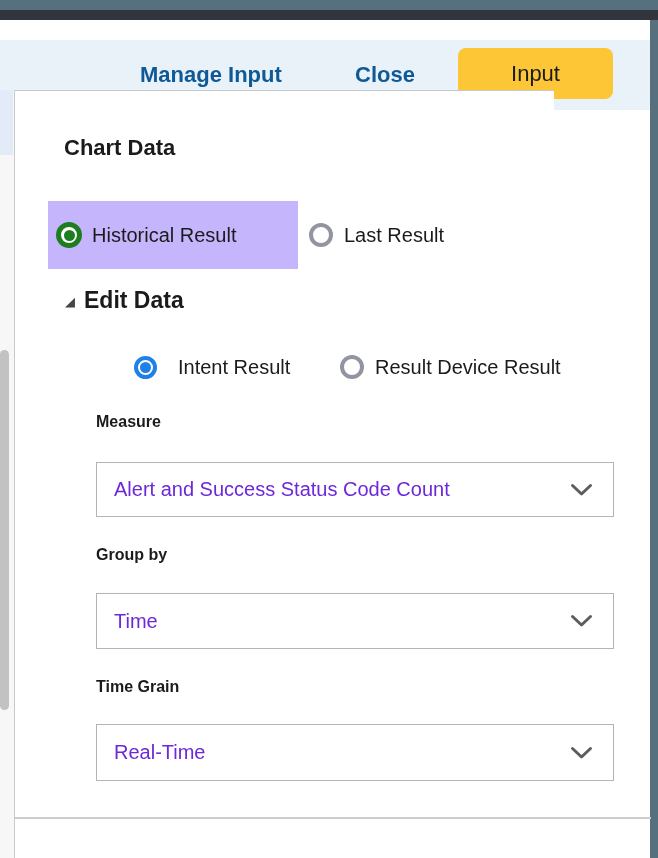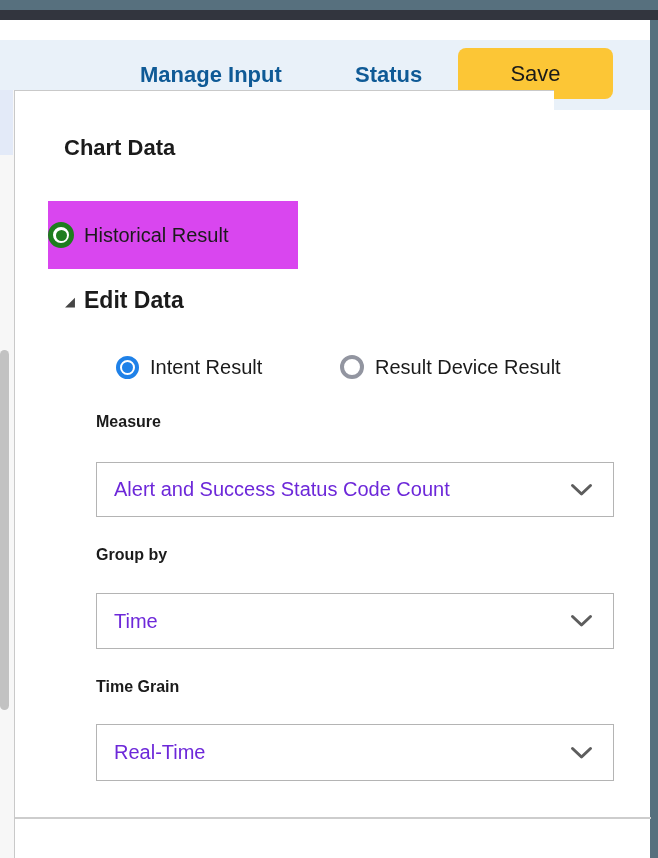--- a/index.html
+++ b/index.html
@@ -37,36 +37,36 @@
   .scroll-thumb{position:absolute;left:0px;top:260px;width:9px;height:360px;background:#c2c2c2;border-radius:5px;}
 
   
   .panel{
     left:14px;top:90px;width:540px;height:768px;background:#ffffff;
     border-top:1px solid #c9c9c9;border-left:1px solid #c9c9c9;box-sizing:border-box;
   }
   .panel-title{position:absolute;left:49px;top:44px;font-size:22px;font-weight:700;}
 
   .row{position:absolute;display:flex;align-items:center;}
-  .opt-historical{left:33px;top:110px;width:250px;height:68px;background:#d946ef;padding-left:0;box-sizing:border-box;gap:10px;cursor:pointer;}
+  .opt-historical{left:33px;top:110px;width:250px;height:68px;background:#c4b5fd;padding-left:8px;box-sizing:border-box;gap:10px;cursor:pointer;}
   .opt-last{left:294px;top:110px;height:68px;gap:11px;cursor:pointer;}
 
   .radio{border-radius:50%;position:relative;background:#fff;box-sizing:border-box;flex:none;}
   .radio-green{width:26px;height:26px;border:5px solid #1e7d1e;}
   .radio-green::after{content:"";position:absolute;inset:2.5px;border-radius:50%;background:#1e7d1e;}
   .radio-blue{width:23px;height:23px;border:4px solid #1f81e8;}
   .radio-blue::after{content:"";position:absolute;inset:2px;border-radius:50%;background:#1f81e8;}
   .radio-gray{width:24px;height:24px;border:4px solid #9295a0;}
   .radio-label{font-size:20px;color:#1b1b1b;white-space:nowrap;cursor:pointer;}
 
   .edit-toggle{left:50px;top:196px;height:26px;gap:9px;cursor:pointer;}
   .tri-icon{font-size:13px;color:#454545;line-height:1;transform:translateY(1px);}
   .edit-label{font-size:23px;font-weight:700;}
 
-  .opt-intent{left:101px;top:263px;height:26px;gap:11px;cursor:pointer;}
+  .opt-intent{left:119px;top:263px;height:26px;gap:21px;cursor:pointer;}
   .opt-intent-device{left:325px;top:263px;height:26px;gap:11px;cursor:pointer;}
 
   .field-label{position:absolute;font-size:16px;font-weight:700;white-space:nowrap;}
   .lbl-measure{left:81px;top:322px;}
   .lbl-group{left:81px;top:455px;}
   .lbl-grain{left:81px;top:587px;}
 
   .select{
     position:absolute;left:81px;width:518px;height:55px;
     border:1px solid #b4b4b4;background:#fff;box-sizing:border-box;
@@ -83,37 +83,41 @@
 </style>
 </head>
 <body>
 
 <div class="abs top-accent"></div>
 <div class="abs top-dark"></div>
 <div class="abs right-accent"></div>
 
 <div class="abs header">
   <a class="hdr-link link-manage">Manage Input</a>
-  <a class="hdr-link link-close">Status</a>
-  <button class="save-btn">Save</button>
+  <a class="hdr-link link-close">Close</a>
+  <button class="save-btn">Input</button>
 </div>
 
 <div class="abs left-rail">
   <div class="rail-highlight"></div>
   <div class="scroll-thumb"></div>
 </div>
 
 <div class="abs panel">
   <h2 class="panel-title" style="margin:0;">Chart Data</h2>
 
   <div class="row opt-historical">
     <span class="radio radio-green"></span>
     <span class="radio-label">Historical Result</span>
   </div>
 
+  <div class="row opt-last">
+    <span class="radio radio-gray"></span>
+    <span class="radio-label">Last Result</span>
+  </div>
 
   <div class="row edit-toggle">
     <span class="tri-icon">◢</span>
     <span class="edit-label">Edit Data</span>
   </div>
 
   <div class="row opt-intent">
     <span class="radio radio-blue"></span>
     <span class="radio-label">Intent Result</span>
   </div>

